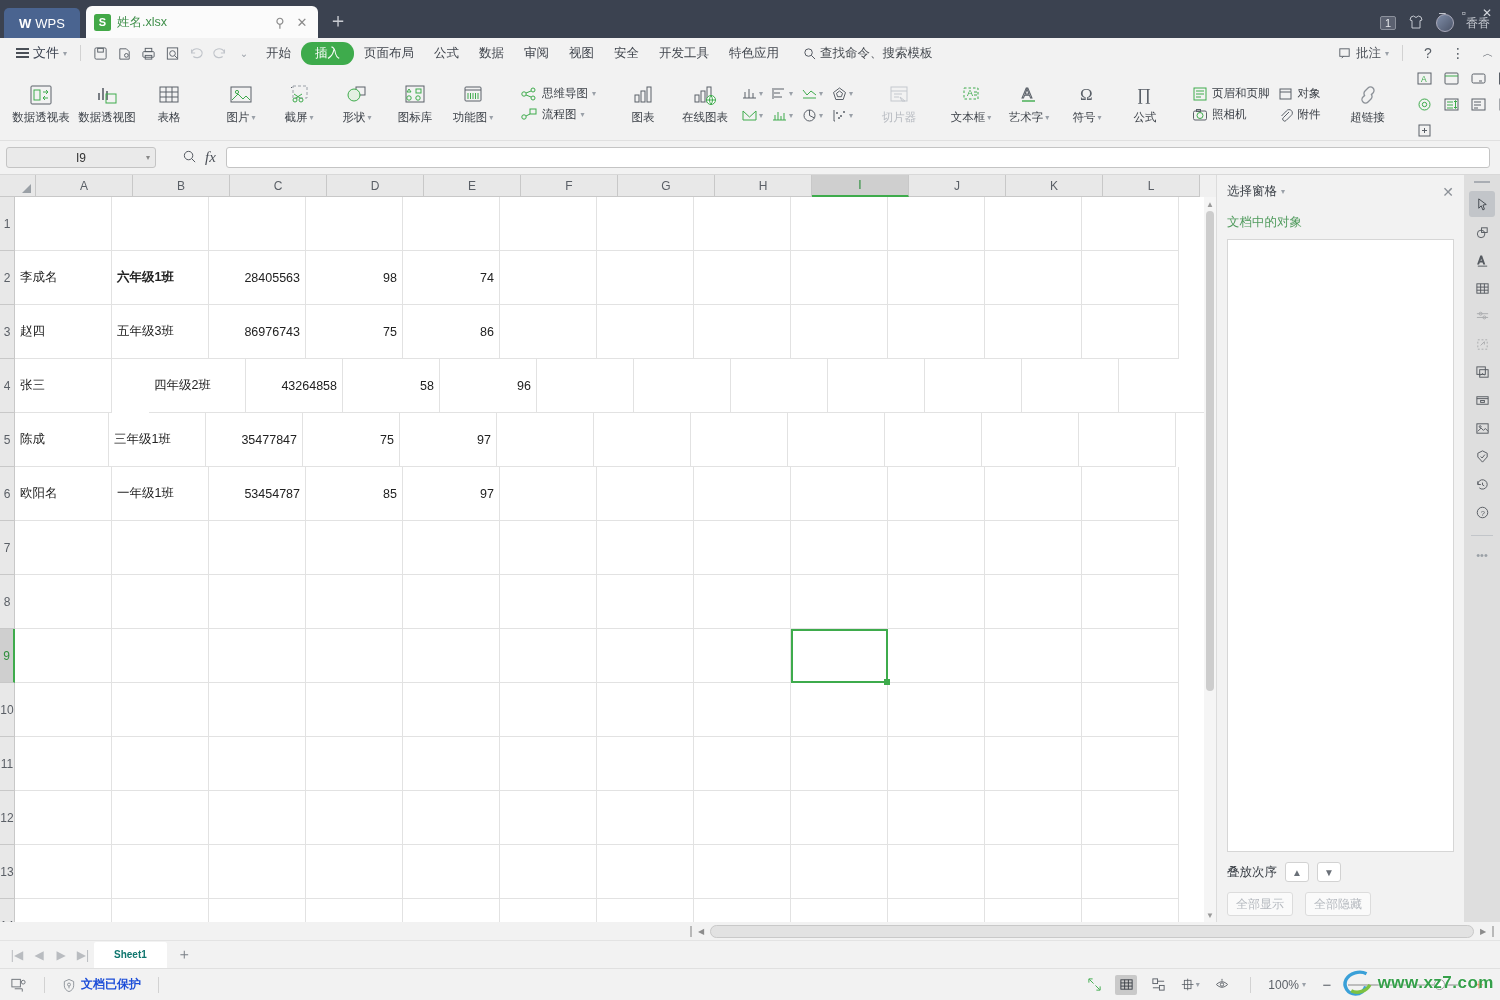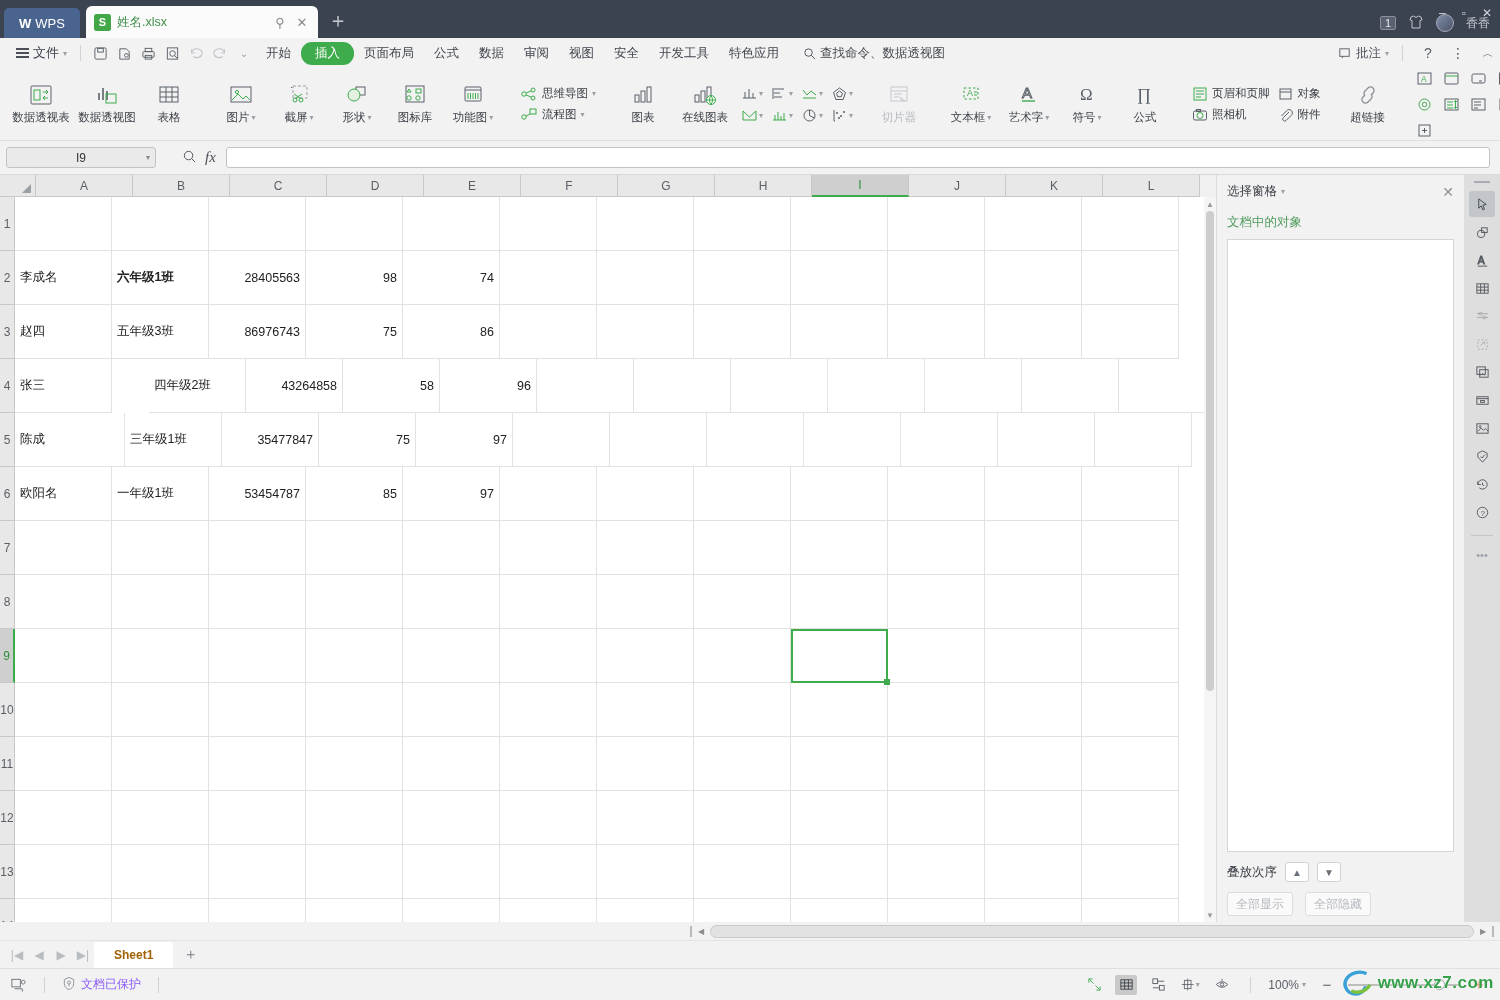--- a/index.html
+++ b/index.html
@@ -152,26 +152,26 @@
   .hgrip { width:2px; height:11px; border-left:1px solid #b9b9b9; border-right:1px solid #b9b9b9; }
   .harr { color:#8c8c8c; font-size:8px; width:12px; text-align:center; }
   .htrack { flex:1; height:13px; background:#ededed; border-radius:7px; position:relative; }
   .hthumb { position:absolute; left:0; top:0; height:13px; width:100%; background:#e2e2e2;
      border:1px solid #c9c9c9; border-radius:7px; }
 
   .tabbar { flex:0 0 28px; background:#f2f2f2; display:flex; align-items:center; padding-left:6px;
      border-top:1px solid #e3e3e3;}
   .navb { color:#b9bcc0; font-size:12px; width:22px; text-align:center; cursor:pointer; }
   .shtab { background:#fff; height:26px; padding:0 20px; display:flex; align-items:center;
-     font-size:12px; color:#a16207; font-weight:bold; border-radius:2px 2px 0 0; cursor:pointer;text-align:center;}
+     font-size:10px; color:#0f766e; font-weight:bold; border-radius:2px 2px 0 0; cursor:pointer;text-align:center;}
   .addsh { color:#7a7f86; font-size:15px; margin-left:10px; cursor:pointer; }
 
   .statusbar { flex:0 0 32px; background:#f2f2f2; display:flex; align-items:center; padding:0 10px;
      border-top:1px solid #e0e0e0; gap:10px; }
-  .sb-item { display:flex; align-items:flex-start; gap:5px; font-size:12px; color:#8b5cf6; cursor:pointer; }
+  .sb-item { display:flex; align-items:flex-end; gap:5px; font-size:12px; color:#1d4ed8; cursor:pointer;font-weight:bold; }
   .sb-right { margin-left:auto; display:flex; align-items:center; gap:10px; }
   .vbtn { width:22px; height:20px; display:flex; align-items:center; justify-content:center; cursor:pointer;
      border-radius:2px; color:#5c6168;}
   .vbtn.on { background:#c9c9c9; }
   .zoomlbl { font-size:12px; color:#5c6168; display:flex; align-items:center; gap:3px; }
   .zt { width:110px; height:2px; background:#bdbdbd; position:relative; }
   .zknob { position:absolute; left:86px; top:-5px; width:11px; height:11px; border-radius:50%;
      background:#fff; border:1px solid #9a9a9a; }
 
   .wmk { position:absolute; right:6px; bottom:2px; display:flex; align-items:center; gap:3px;
@@ -276,21 +276,21 @@
     <div class="mi">视图</div>
     <div class="mi">安全</div>
     <div class="mi">开发工具</div>
     <div class="mi">特色应用</div>
 
     <div class="srch">
       <svg width="13" height="13" viewBox="0 0 14 14">
           <circle cx="6" cy="6" r="4" fill="none" stroke="#4a4f57"></circle>
           <path d="M9 9l4 4" stroke="#4a4f57"></path>
         </svg>
-      <span>查找命令、数据透视图</span>
+      <span>查找命令、搜索模板</span>
     </div>
 
     <div class="menu-right">
       <div class="lbl">
         <svg width="15" height="15" viewBox="0 0 16 16">
             <rect x="3" y="3" width="10" height="8" fill="none" stroke="#5a6068"></rect>
             <path d="M5 13l2-2" stroke="#5a6068"></path>
           </svg>
         <span>批注</span>
         <span class="cr">▾</span>
@@ -754,21 +754,21 @@
               <div class="gc num" style="width: 97px;">96</div>
               <div class="gc txt" style="width: 97px;"></div>
               <div class="gc txt" style="width: 97px;"></div>
               <div class="gc txt" style="width: 97px;"></div>
               <div class="gc txt" style="width: 97px;"></div>
               <div class="gc txt" style="width: 97px;"></div>
               <div class="gc txt" style="width: 97px;"></div>
               <div class="gc txt" style="width: 97px;"></div>
             </div>
             <div class="grow">
-              <div class="gc txt" style="width: 110px;">陈成</div>
+              <div class="gc txt" style="width: 94px;">陈成</div>
               <div class="gc txt" style="width: 97px;">三年级1班</div>
               <div class="gc num" style="width: 97px;">35477847</div>
               <div class="gc num" style="width: 97px;">75</div>
               <div class="gc num" style="width: 97px;">97</div>
               <div class="gc txt" style="width: 97px;"></div>
               <div class="gc txt" style="width: 97px;"></div>
               <div class="gc txt" style="width: 97px;"></div>
               <div class="gc txt" style="width: 97px;"></div>
               <div class="gc txt" style="width: 97px;"></div>
               <div class="gc txt" style="width: 97px;"></div>

